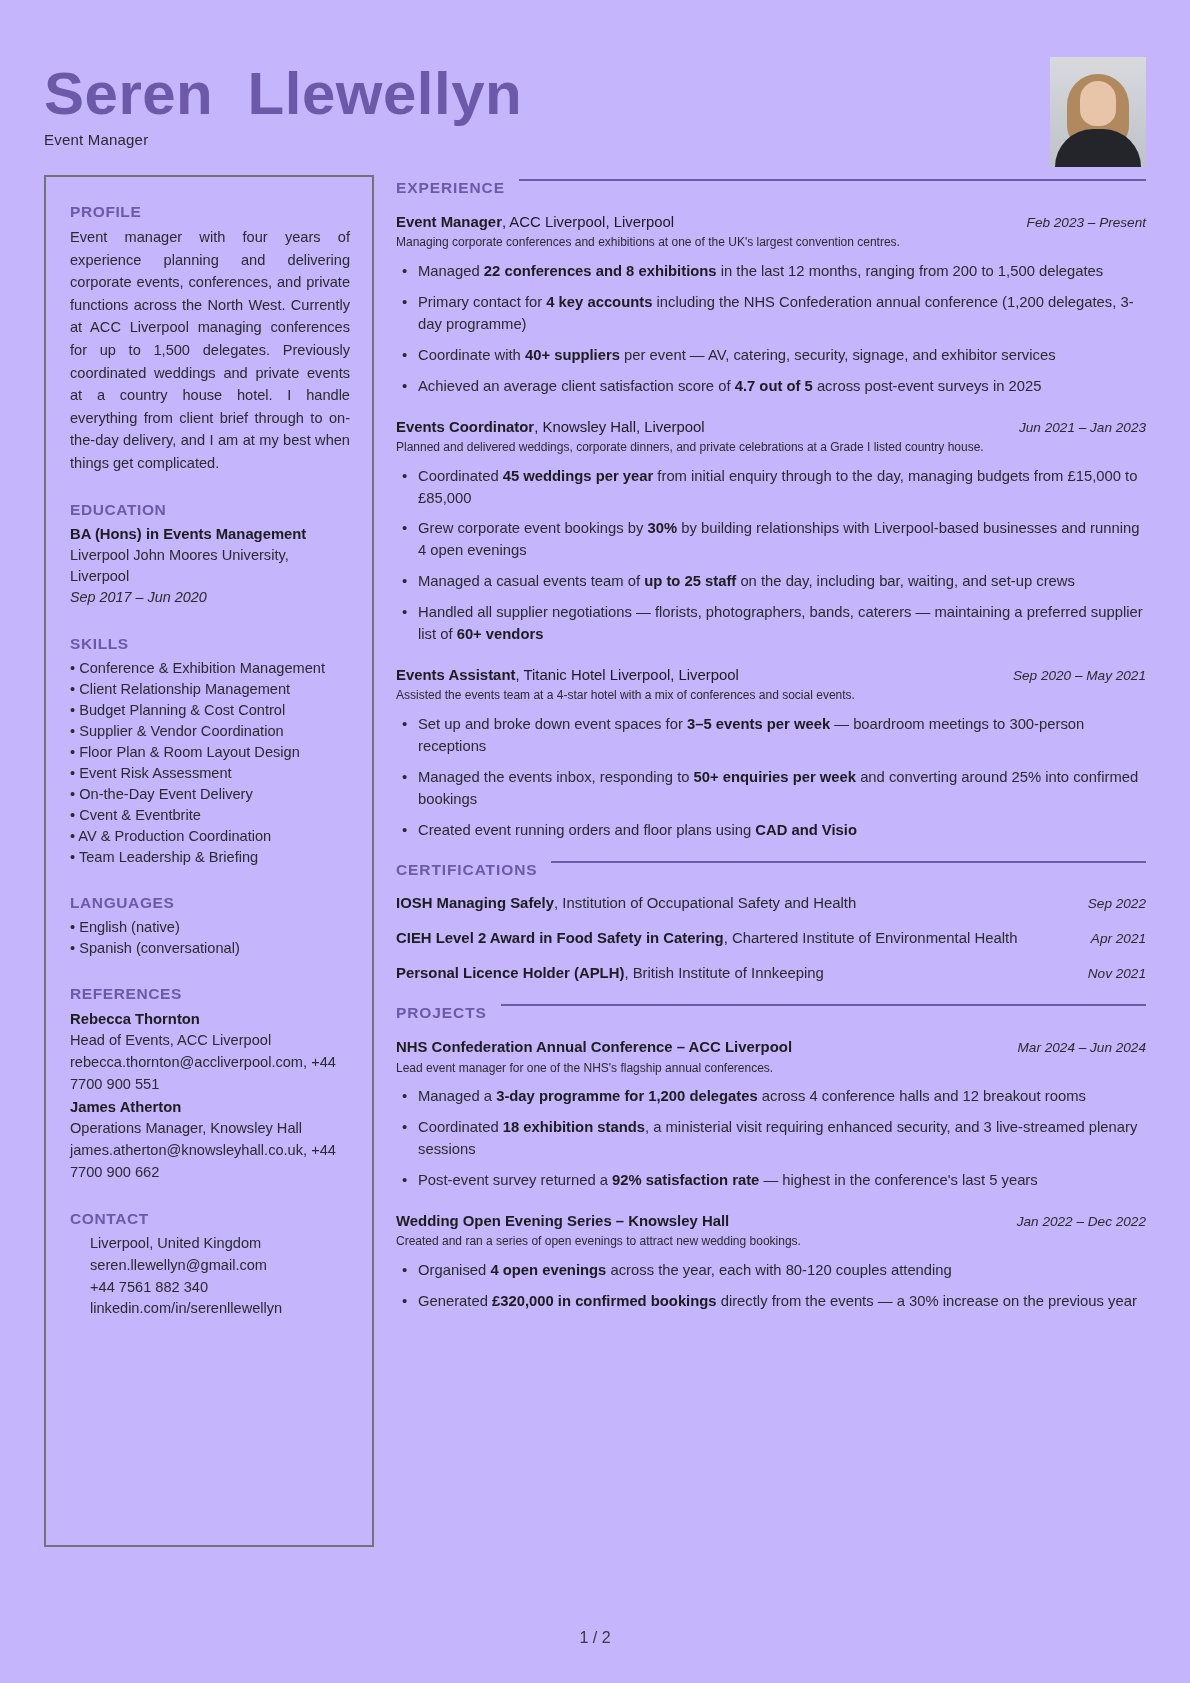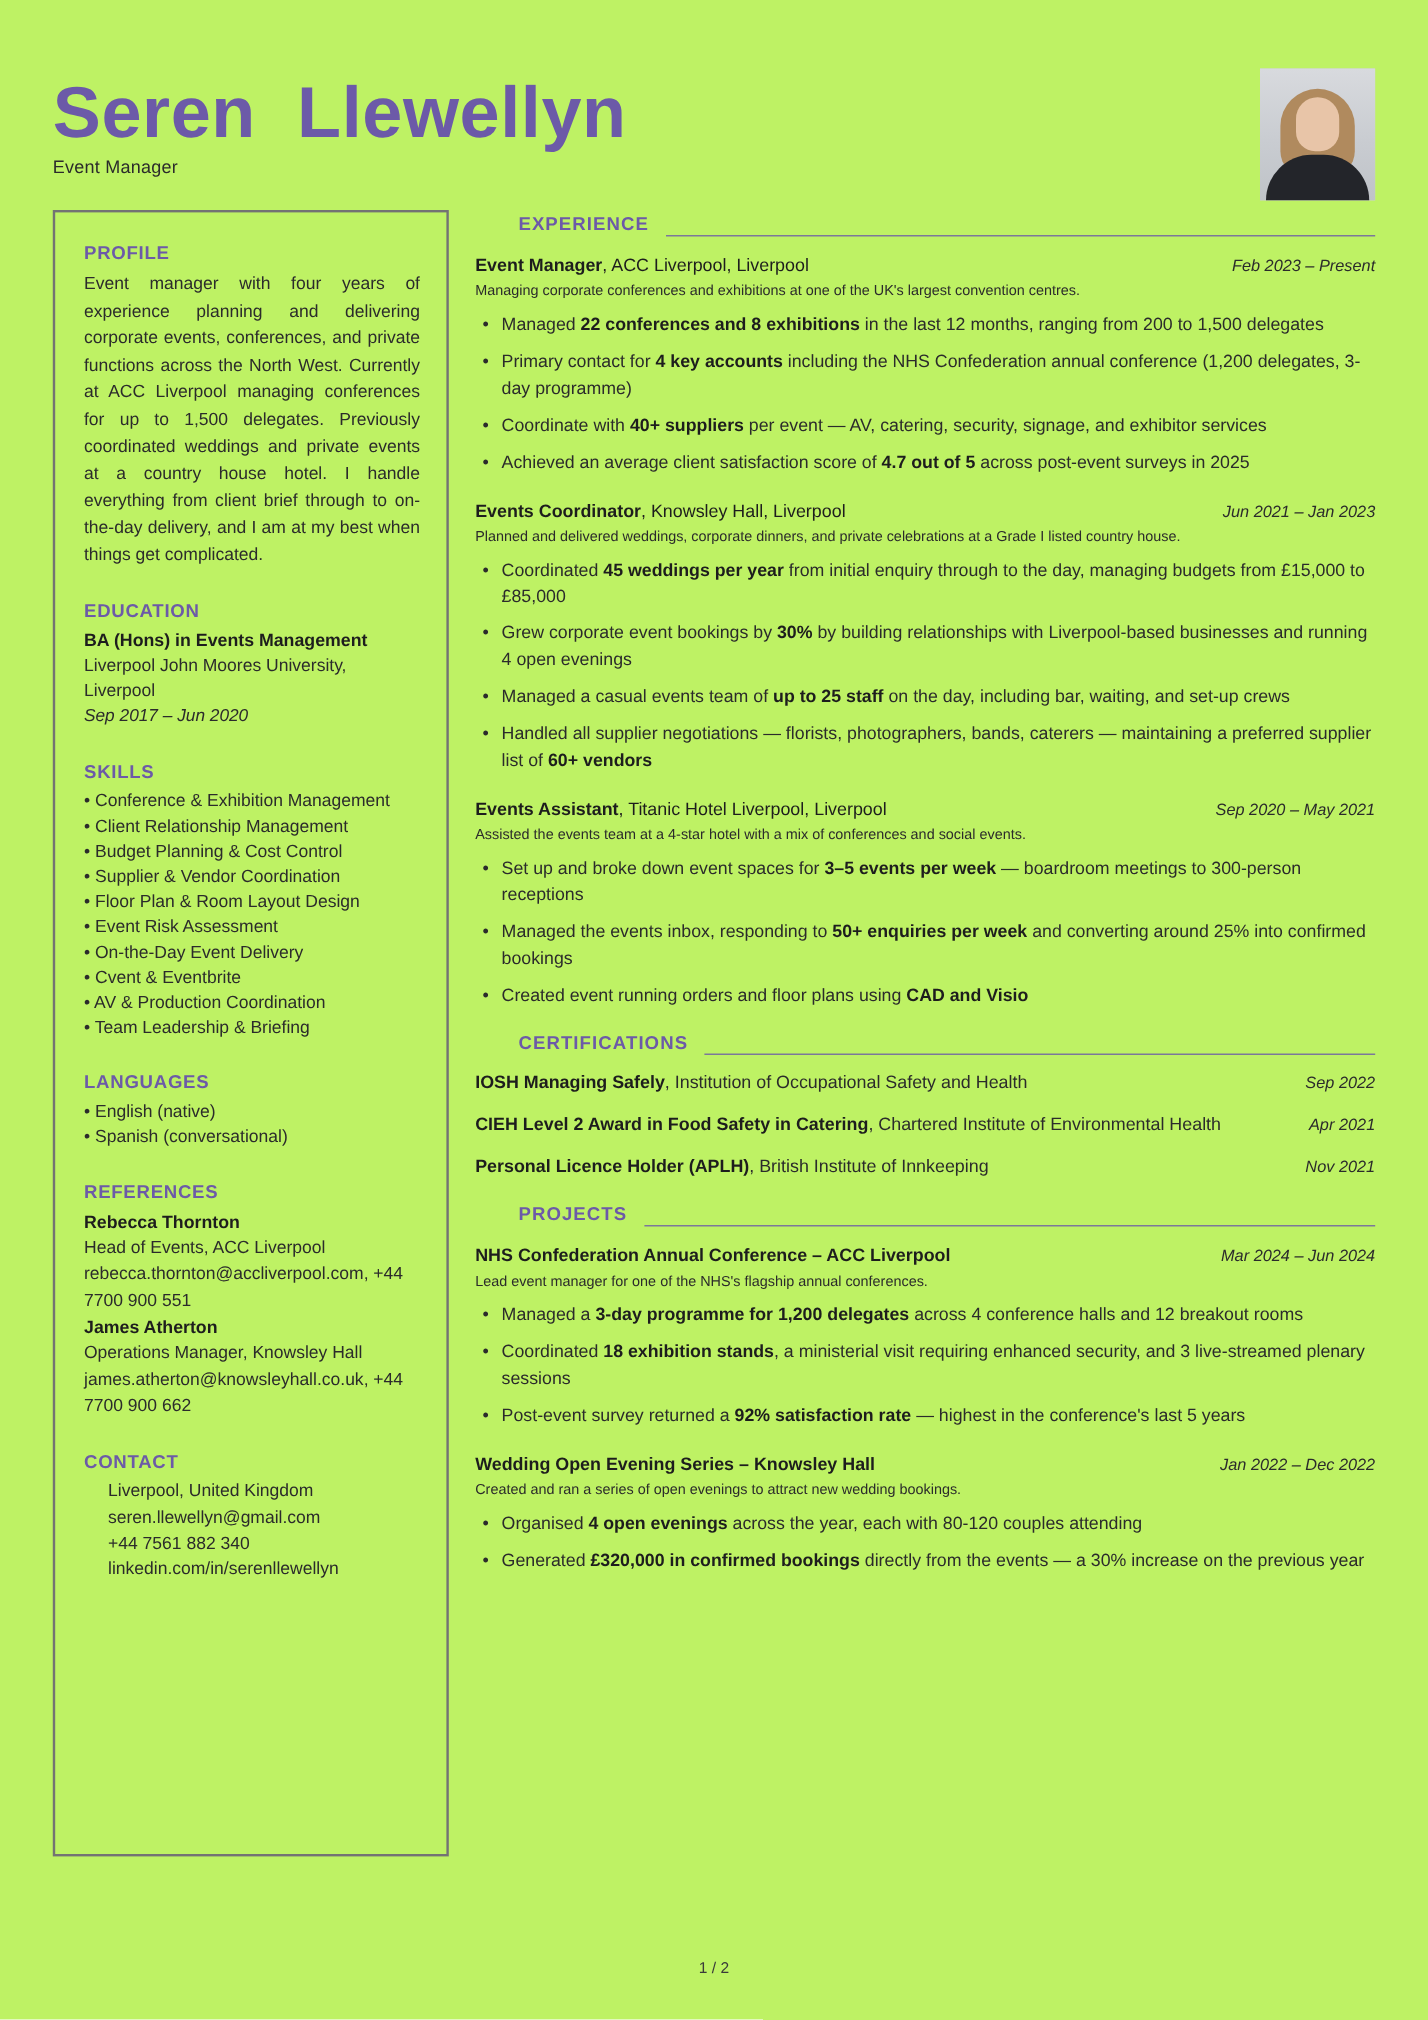--- a/index.html
+++ b/index.html
@@ -7,21 +7,21 @@
     width: 1190px;
     height: 1683px;
     background: #ffffff;
     font-family: "Liberation Sans", sans-serif;
     color: #2b2b2b;
   }
   .page {
     position: relative;
     width: 1190px;
     height: 1683px;
-    background: #bef264;
+    background: #c4b5fd;
     padding: 0;
     overflow: hidden;
   }
 
   
   .header {
     position: relative;
     padding: 62px 52px 0 44px;
     height: 175px;
   }
@@ -144,24 +144,23 @@
     margin-left: 20px;
   }
 
   
   .main {
     flex: 1 1 auto;
     padding-top: 4px;
   }
   .sec-head {
     display: flex;
-    align-items: flex-end;
+    align-items: flex-start;
     gap: 14px;
     margin-bottom: 14px;
-    margin-left: 36px;
   }
   .sec-head .t {
     color: #6c5aa8;
     font-size: 15.5px;
     font-weight: 700;
     letter-spacing: 0.9px;
     white-space: nowrap;
   }
   .sec-head .rule {
     flex: 1 1 auto;
@@ -238,21 +237,21 @@
     white-space: nowrap;
     flex: 0 0 auto;
   }
 
   .footer {
     position: absolute;
     left: 0;
     right: 0;
     bottom: 36px;
     text-align: center;
-    font-size: 13px;
+    font-size: 16px;
     color: #3a3a3a;
   }
 </style>
 </head>
 <body>
 
 <div class="page">
 
   <div class="header">
     <div class="name">Seren  Llewellyn</div>

